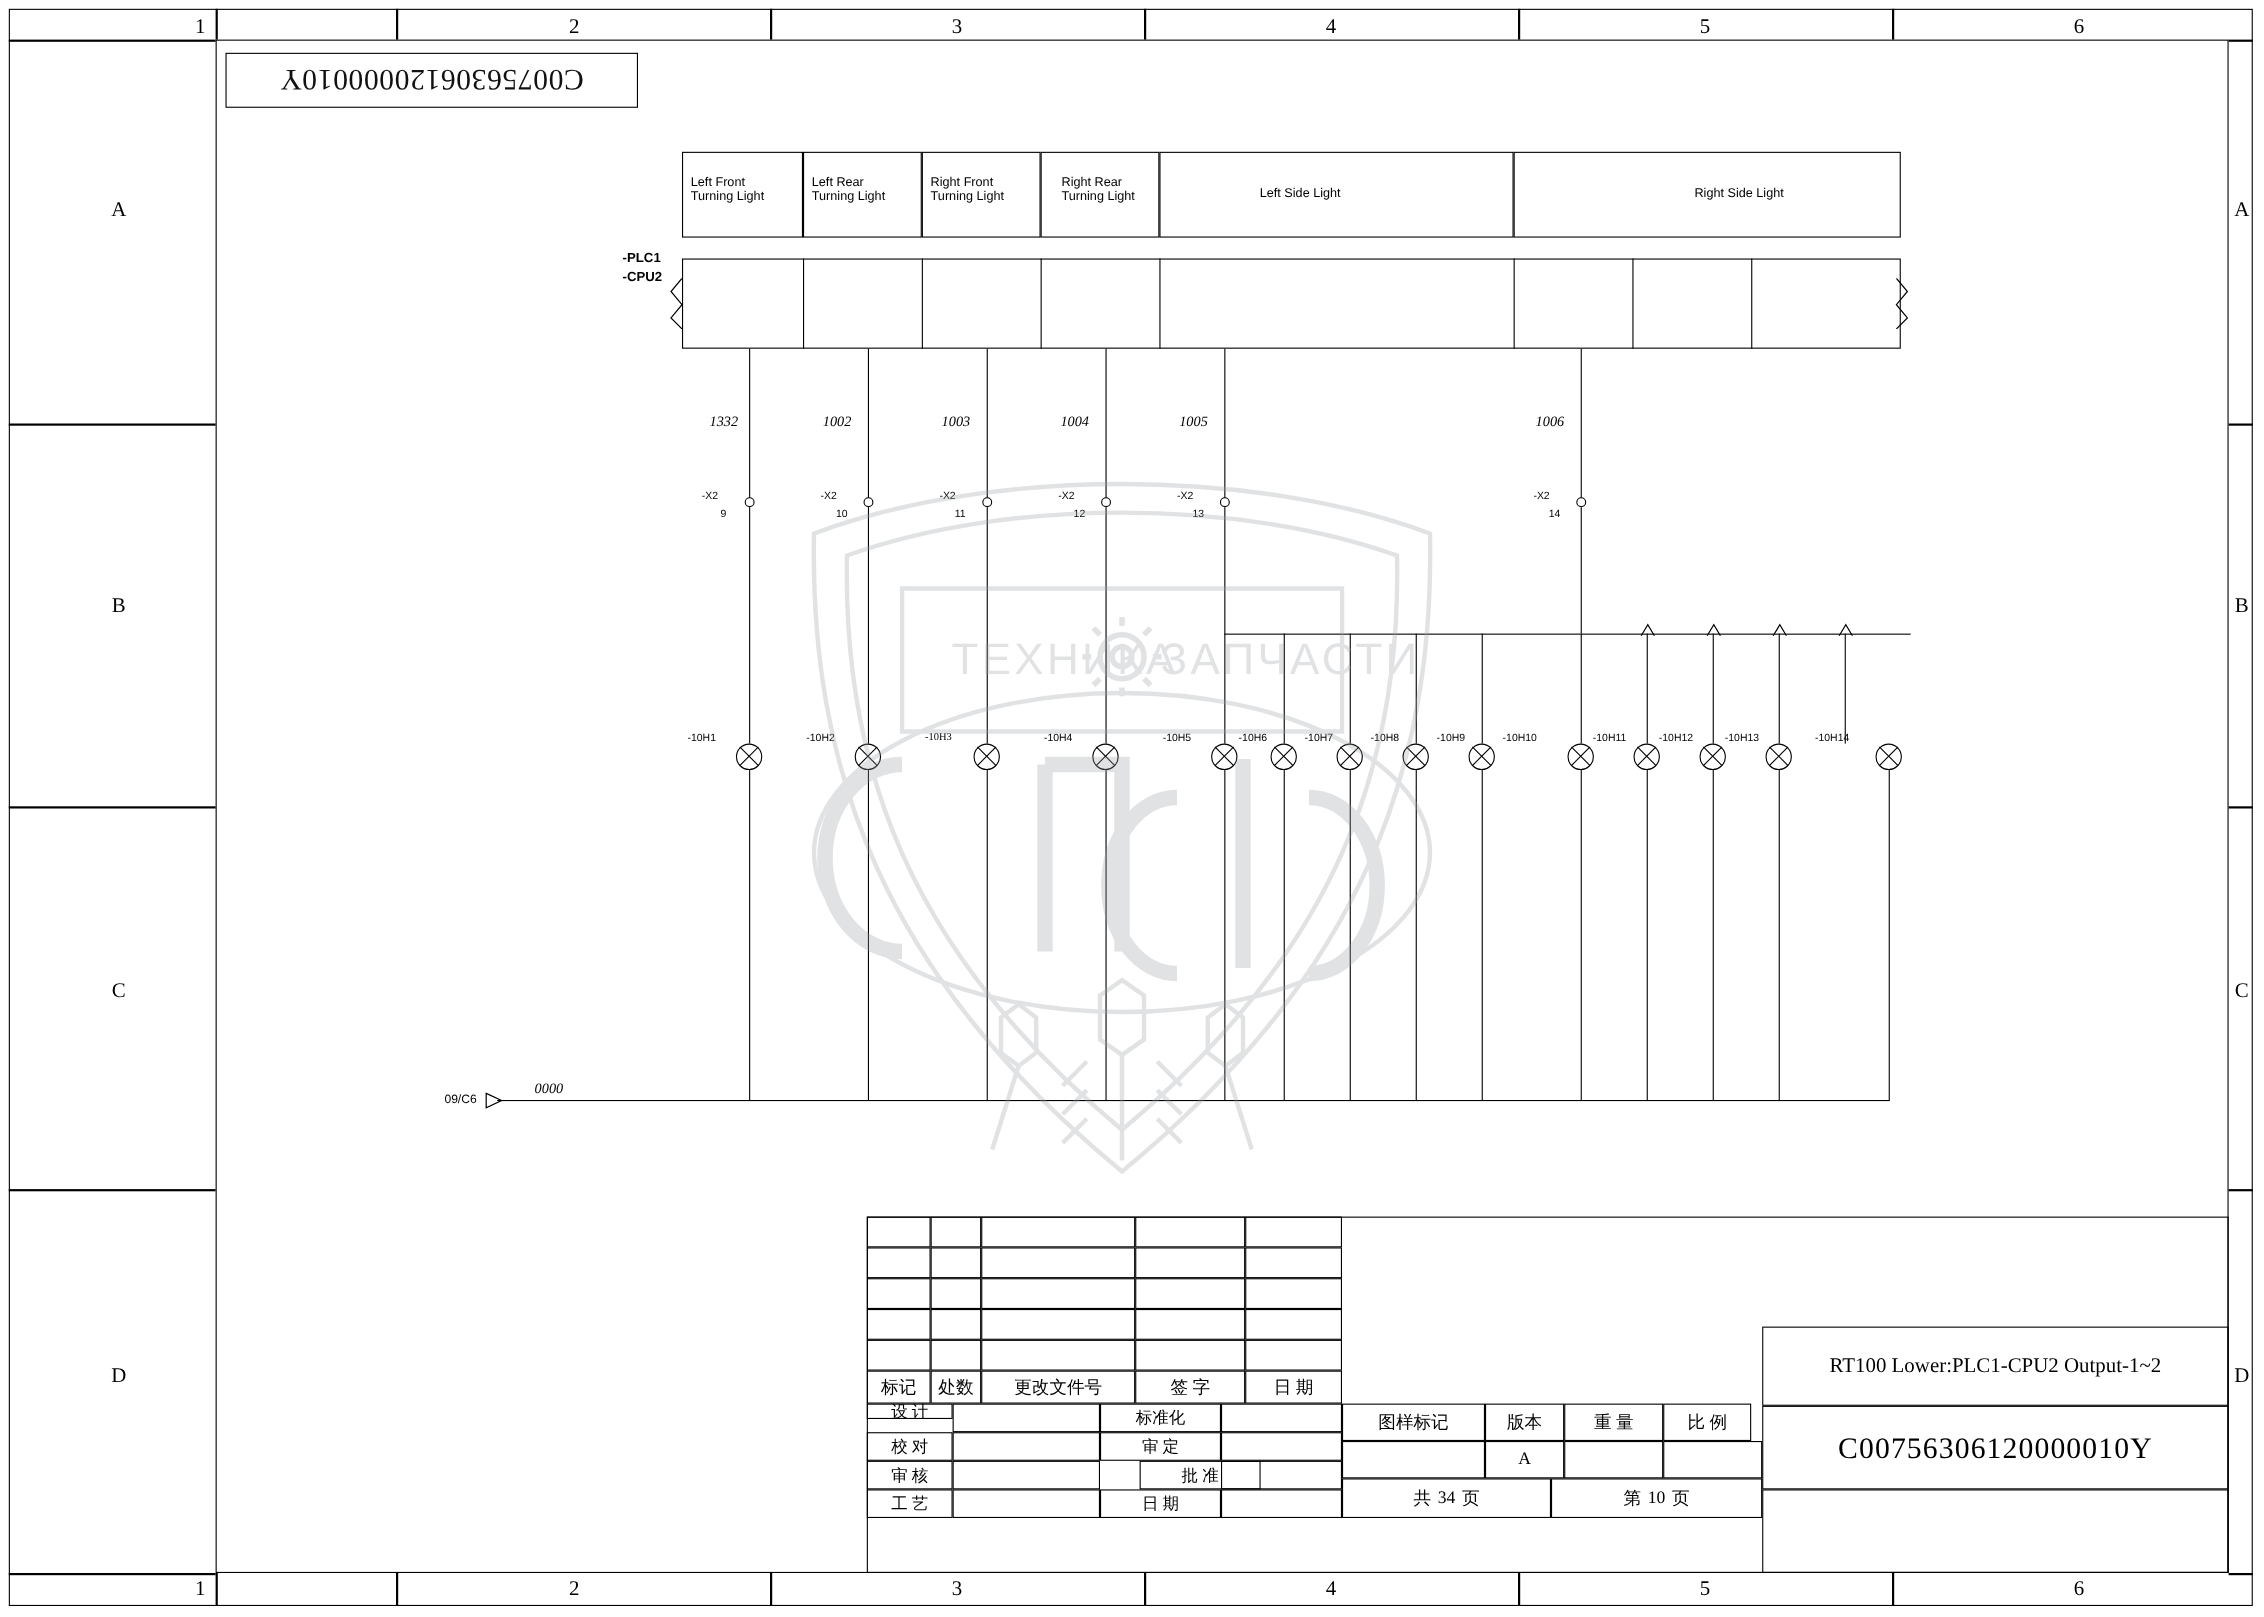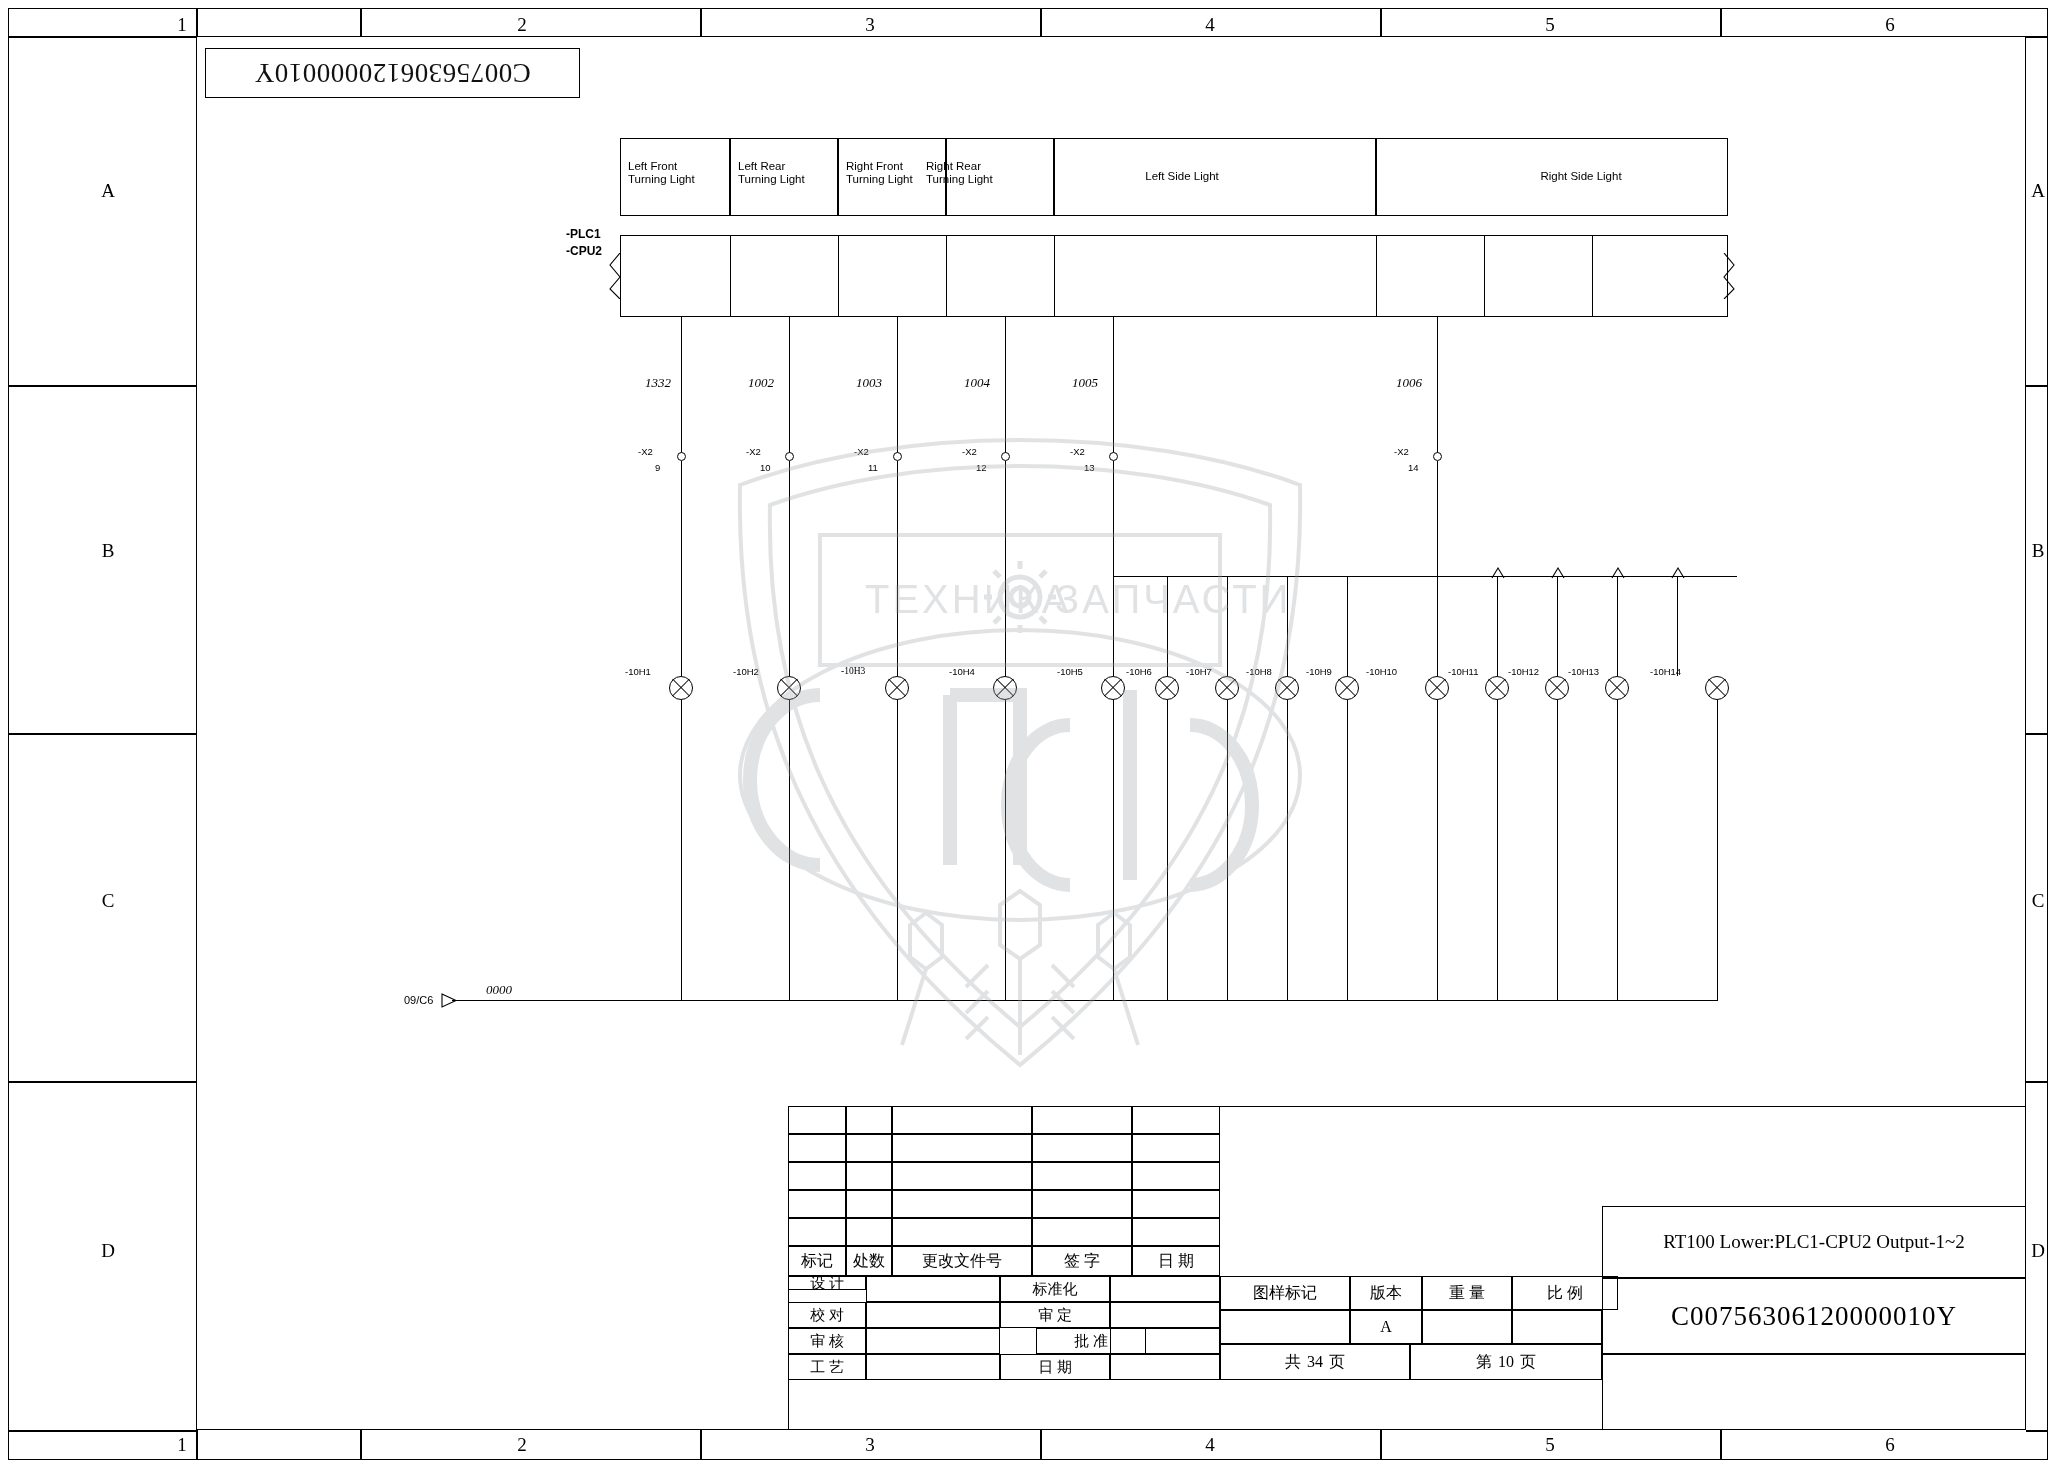--- a/index.html
+++ b/index.html
@@ -110,21 +110,21 @@
   <div class="box" style="left:946px;top:138px;width:108px;height:78px;"></div>
   <div class="box" style="left:1054px;top:138px;width:322px;height:78px;"></div>
   <div class="box" style="left:1376px;top:138px;width:352px;height:78px;"></div>
 
   <div class="lbl" style="left:628px;top:160px;width:100px;white-space:pre-line;">Left Front
 Turning Light</div>
   <div class="lbl" style="left:738px;top:160px;width:100px;white-space:pre-line;">Left Rear
 Turning Light</div>
   <div class="lbl" style="left:846px;top:160px;width:100px;white-space:pre-line;">Right Front
 Turning Light</div>
-  <div class="lbl" style="left:926px;top:160px;width:100px;white-space:pre-line;">Right Rear
+  <div class="lbl" style="left:965px;top:160px;width:100px;white-space:pre-line;">Right Rear
 Turning Light</div>
   <div class="lbl" style="left:1054px;top:170px;width:256px;text-align:center;">Left Side Light</div>
   <div class="lbl" style="left:1376px;top:170px;width:380px;text-align:center;padding-left:15px;">Right Side Light</div>
 
   <div class="box" style="left:620px;top:235px;width:1108px;height:82px;"></div>
 
   <div class="vl" style="left:730px;top:235px;height:82px;"></div>
   <div class="vl" style="left:838px;top:235px;height:82px;"></div>
   <div class="vl" style="left:946px;top:235px;height:82px;"></div>
   <div class="vl" style="left:1054px;top:235px;height:82px;"></div>
@@ -359,21 +359,21 @@
   <div class="tb-cell" style="left:1110px;top:1328px;width:110px;height:26px;"></div>
 
   <div class="tb-cell cn" style="left:788px;top:1354px;width:78px;height:26px;font-size:15px;">工 艺</div>
   <div class="tb-cell" style="left:866px;top:1354px;width:134px;height:26px;"></div>
   <div class="tb-cell cn" style="left:1000px;top:1354px;width:110px;height:26px;font-size:15px;">日 期</div>
   <div class="tb-cell" style="left:1110px;top:1354px;width:110px;height:26px;"></div>
 
   <div class="tb-cell cn" style="left:1220px;top:1276px;width:130px;height:34px;font-size:16px;">图样标记</div>
   <div class="tb-cell cn" style="left:1350px;top:1276px;width:72px;height:34px;font-size:16px;">版本</div>
   <div class="tb-cell cn" style="left:1422px;top:1276px;width:90px;height:34px;font-size:16px;">重 量</div>
-  <div class="tb-cell cn" style="left:1512px;top:1276px;width:106px;height:34px;font-size:16px;">比 例</div>
+  <div class="tb-cell cn" style="left:1512px;top:1276px;width:80px;height:34px;font-size:16px;">比 例</div>
 
   <div class="tb-cell" style="left:1220px;top:1310px;width:130px;height:34px;"></div>
   <div class="tb-cell cn" style="left:1350px;top:1310px;width:72px;height:34px;font-size:16px;">A</div>
   <div class="tb-cell" style="left:1422px;top:1310px;width:90px;height:34px;"></div>
   <div class="tb-cell" style="left:1512px;top:1310px;width:90px;height:34px;"></div>
 
   <div class="tb-cell" style="left:1220px;top:1344px;width:190px;height:36px;">
     <span class="cn" style="font-size:16px;">共</span>
     <span class="cn" style="font-size:16px;padding:0 6px;">34</span>
     <span class="cn" style="font-size:16px;">页</span>

